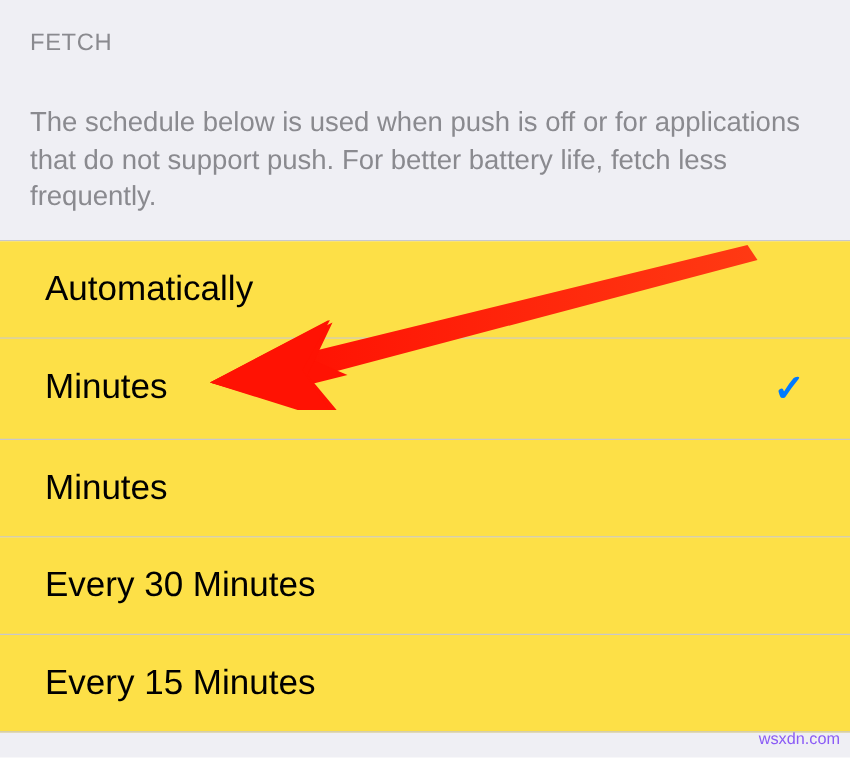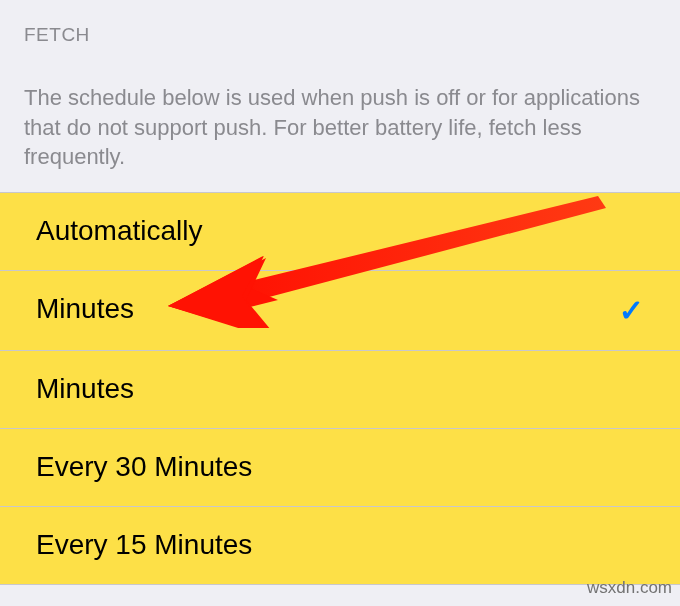--- a/index.html
+++ b/index.html
@@ -66,22 +66,22 @@
       left: 168px;
       width: 440px;
       height: 140px;
       pointer-events: none;
       z-index: 100;
     }
     .watermark {
       position: absolute;
       bottom: 8px;
       right: 8px;
-      font-size: 17px;
-      color: #737373;
+      font-size: 13px;
+      color: #8b5cf6;
       font-family: Arial, sans-serif;
     }
   </style>
 </head>
 <body>
 
 <div class="header-section">
   <div class="section-title">FETCH</div>
   <div class="section-description">The schedule below is used when push is off or for applications that do not support push. For better battery life, fetch less frequently.</div>
 </div>

